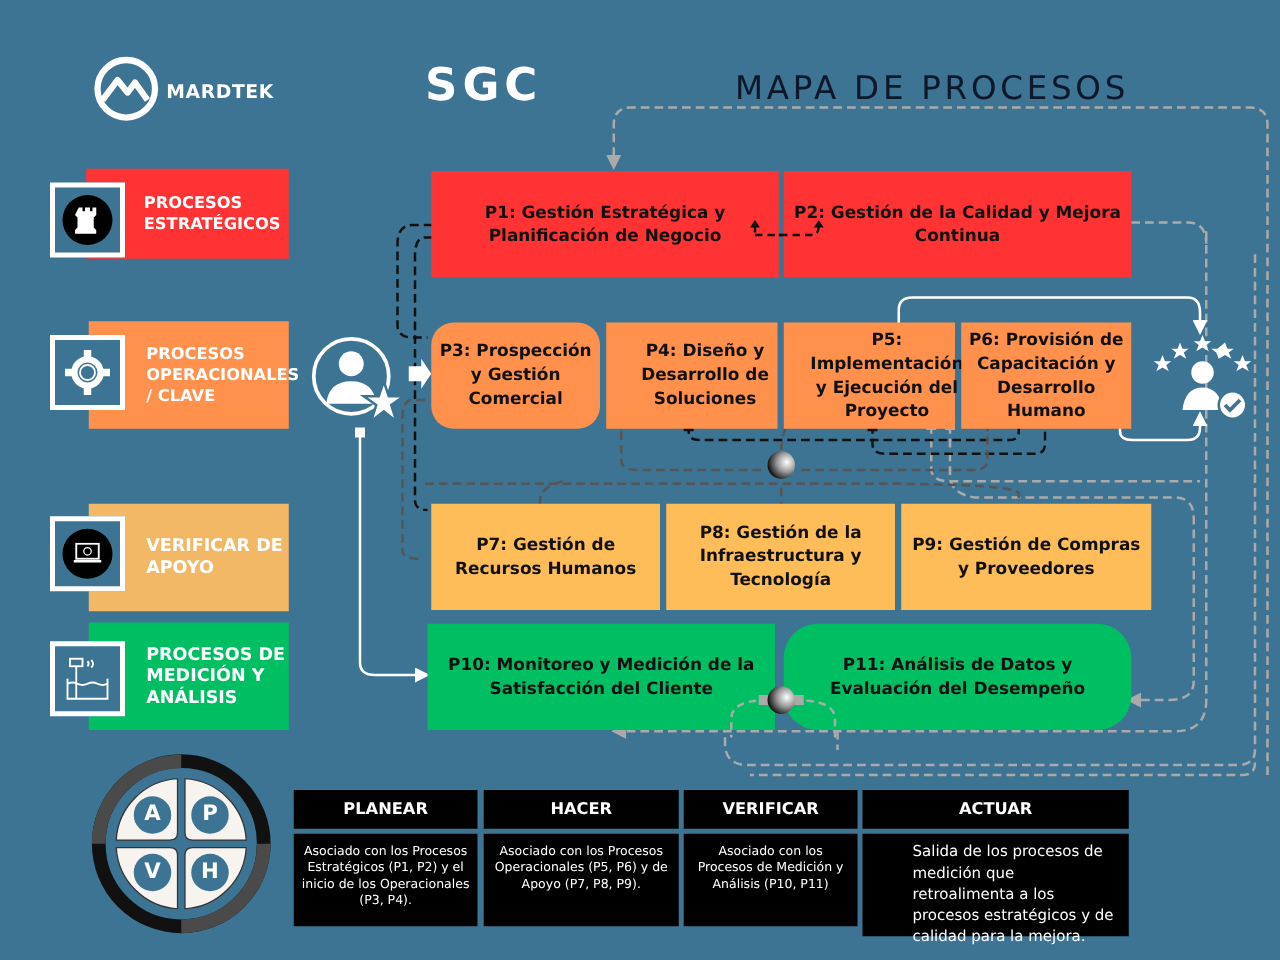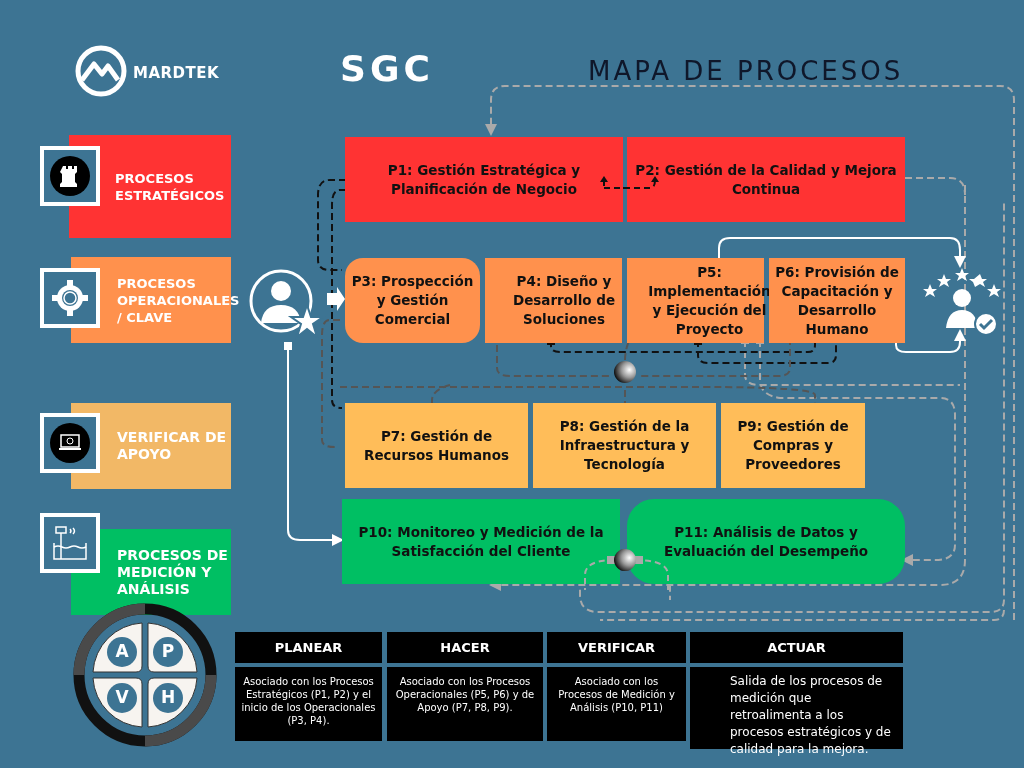--- a/index.html
+++ b/index.html
@@ -103,21 +103,21 @@
 <div class="abs" style="left:74px;top:44px;">
   <svg width="54" height="54" viewBox="0 0 54 54">
     <circle cx="27" cy="27" r="23" fill="none" stroke="#fff" stroke-width="5"></circle>
     <path d="M8,36 L20,20 L28,30 L34,22 L44,36" fill="none" stroke="#fff" stroke-width="5" stroke-linejoin="round"></path>
   </svg>
 </div>
 <div class="abs logo-text">MARDTEK</div>
 <div class="abs sgc">SGC</div>
 <div class="abs map-title">MAPA DE PROCESOS</div>
 
-<div class="abs cat" style="left:69px;top:135px;width:162px;height:103px;background:#ff3333;">
+<div class="abs cat" style="left:69px;top:135px;width:162px;height:72px;background:#ff3333;">
   <span>PROCESOS ESTRATÉGICOS</span>
 </div>
 <div class="abs cat-icon" style="left:40px;top:146px;">
   <div class="circle-black">
       <svg width="20" height="24" viewBox="0 0 20 24">
         <path d="M3,2 h3 v3 h2 v-3 h4 v3 h2 v-3 h3 v6 l-2,2 v8 l2,2 v3 h-17 v-3 l2,-2 v-8 l-2,-2 z" fill="#fff"></path>
       </svg>
     </div>
 </div>
 
@@ -144,21 +144,21 @@
 <div class="abs cat-icon" style="left:40px;top:413px;">
   <div class="circle-black">
       <svg width="24" height="18" viewBox="0 0 24 18">
         <rect x="3" y="1" width="18" height="12" fill="none" stroke="#fff" stroke-width="1.5"></rect>
         <rect x="1" y="14" width="22" height="2" fill="#fff"></rect>
         <circle cx="12" cy="7" r="3" fill="none" stroke="#fff"></circle>
       </svg>
     </div>
 </div>
 
-<div class="abs cat" style="left:71px;top:498px;width:160px;height:86px;background:#00bf63;font-size:14px;margin-top:31px;">
+<div class="abs cat" style="left:71px;top:498px;width:160px;height:86px;background:#00bf63;font-size:14px;">
   <span>PROCESOS DE MEDICIÓN Y ANÁLISIS</span>
 </div>
 <div class="abs cat-icon" style="left:40px;top:513px;">
   <svg width="40" height="40" viewBox="0 0 40 40">
       <g fill="none" stroke="#fff" stroke-width="1.5">
         <rect x="6" y="4" width="10" height="6"></rect>
         <line x1="11" y1="10" x2="11" y2="36"></line>
         <path d="M4,20 v16 h32 v-16"></path>
         <path d="M4,24 q4,-2 8,0 t8,0 t8,0 t8,0"></path>
         <path d="M20,6 q2,2 0,4 M23,5 q3,3 0,6"></path>
@@ -185,21 +185,21 @@
 <div class="abs proc orange" style="left:769px;top:258px;width:136px;height:85px;">
     <span>P6: Provisión de Capacitación y Desarrollo Humano</span>
   </div>
 
 <div class="abs proc yellow" style="left:345px;top:403px;width:183px;height:85px;">
     <span>P7: Gestión de Recursos Humanos</span>
   </div>
 <div class="abs proc yellow" style="left:533px;top:403px;width:183px;height:85px;">
     <span>P8: Gestión de la Infraestructura y Tecnología</span>
   </div>
-<div class="abs proc yellow" style="left:721px;top:403px;width:144px;height:85px;">
+<div class="abs proc yellow" style="left:721px;top:403px;width:200px;height:85px;">
     <span>P9: Gestión de Compras y Proveedores</span>
   </div>
 
 <div class="abs proc green" style="left:342px;top:499px;width:278px;height:85px;">
     <span>P10: Monitoreo y Medición de la Satisfacción del Cliente</span>
   </div>
 <div class="abs proc green" style="left:627px;top:499px;width:278px;height:85px;border-radius:27px;">
     <span>P11: Análisis de Datos y Evaluación del Desempeño</span>
   </div>
 

